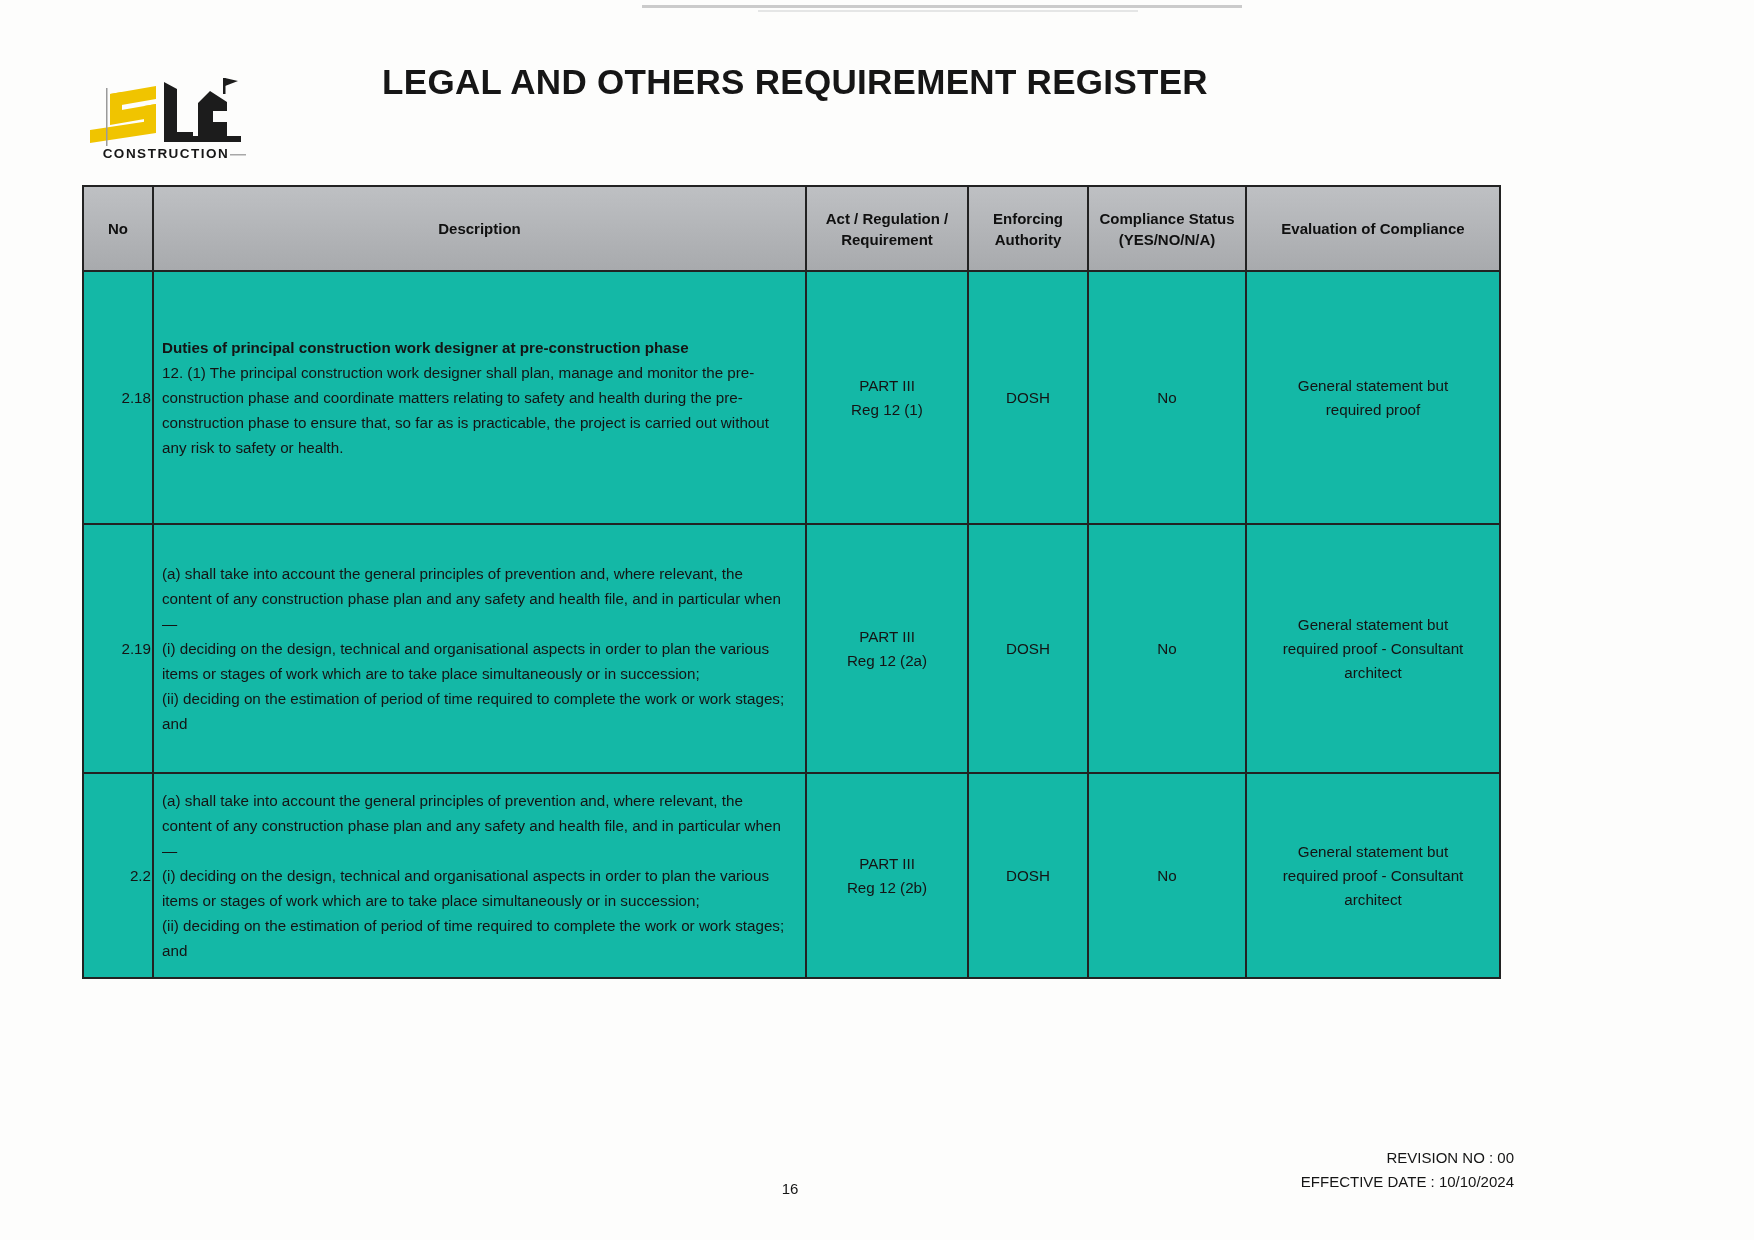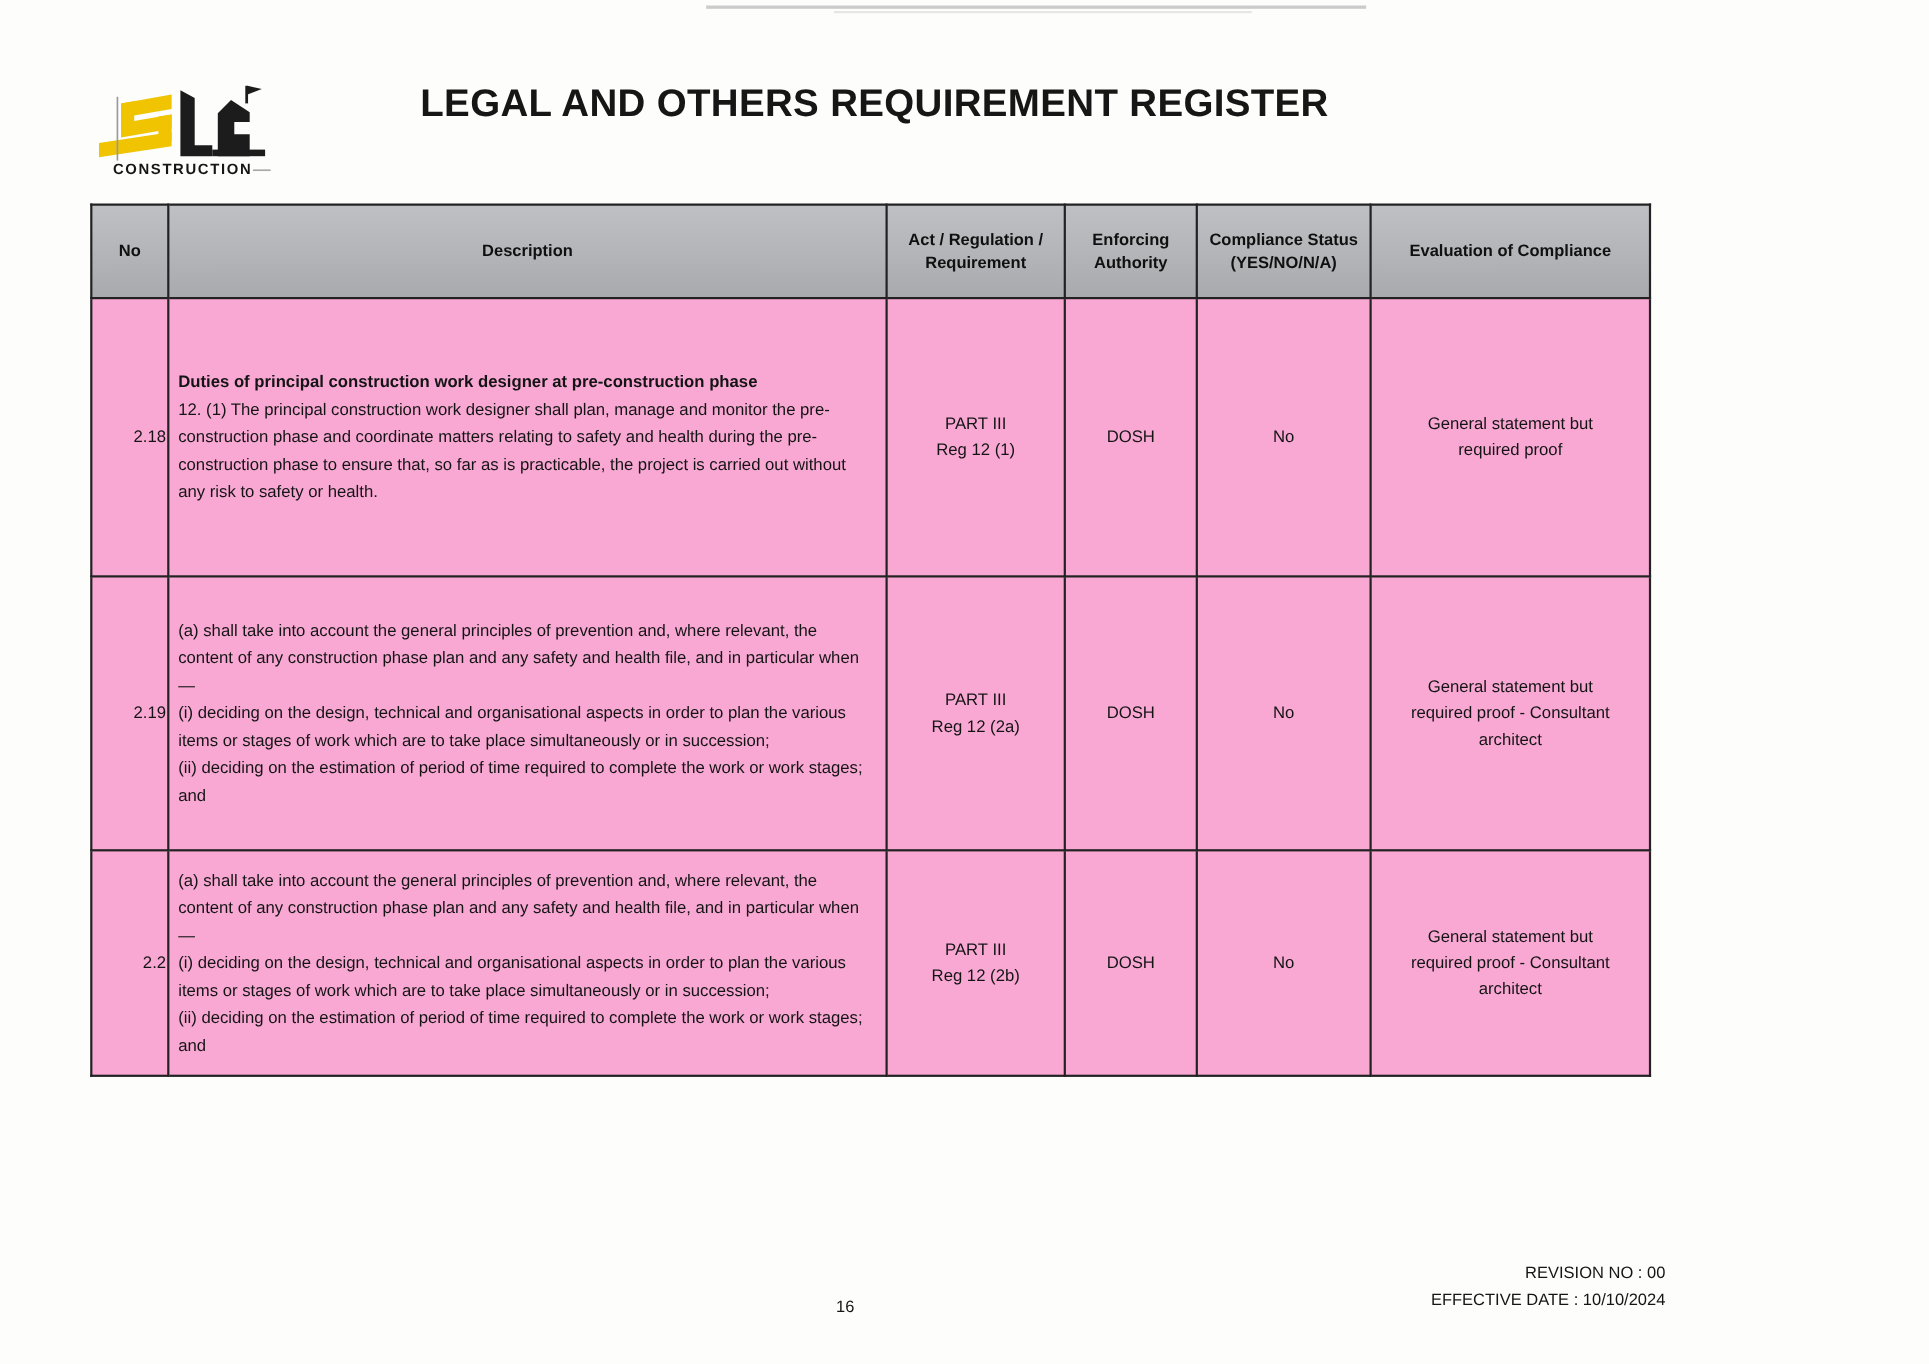--- a/index.html
+++ b/index.html
@@ -10,50 +10,50 @@
   }
   
   .scan-line-1{position:absolute;left:642px;top:5px;width:600px;height:3px;background:#b9babb;opacity:.75;}
   .scan-line-2{position:absolute;left:758px;top:10px;width:380px;height:2px;background:#d2d3d4;opacity:.55;}
 
   
   .logo{position:absolute;left:78px;top:70px;width:176px;height:96px;}
 
   
   .page-title{
-    position:absolute;left:320px;top:74px;width:950px;
+    position:absolute;left:320px;top:62px;width:950px;
     text-align:center;font-size:35px;font-weight:700;color:#161616;letter-spacing:.3px;
   }
 
   
   table.doc-table{
     position:absolute;left:82px;top:185px;width:1417px;
     border-collapse:collapse;table-layout:fixed;
   }
   .doc-table th,.doc-table td{border:2px solid #222;}
   .doc-table th{
     height:79px;background:linear-gradient(180deg,#bec0c3 0%,#b2b4b7 55%,#a8aaad 100%);
     font-size:15px;font-weight:700;text-align:center;vertical-align:middle;
     white-space:pre-line;line-height:21px;color:#101010;padding:2px 6px;
   }
   .doc-table td{
-    vertical-align:middle;font-size:15.2px;color:#141414;background:#f9a8d4;
+    vertical-align:middle;font-size:15.2px;color:#141414;background:#14b8a6;
   }
   tr.row-1{height:253px;}
   tr.row-2{height:249px;}
   tr.row-3{height:205px;}
   td.c-no{text-align:right;}
   td.c-desc{padding:8px 10px 8px 8px;line-height:25px;text-align:left;}
   .desc-title{font-weight:700;}
   .desc-body{white-space:pre-line;}
   td.c-act,td.c-auth,td.c-comp{text-align:center;white-space:pre-line;line-height:24px;}
   td.c-eval{text-align:center;padding:0 24px;line-height:24px;}
 
   
-  .page-number{position:absolute;left:760px;top:1180px;width:60px;text-align:left;font-size:15px;color:#151515;}
+  .page-number{position:absolute;left:760px;top:1180px;width:60px;text-align:center;font-size:15px;color:#151515;}
   .footer-right{
     position:absolute;right:240px;top:1146px;width:420px;
     text-align:right;font-size:15px;line-height:24px;color:#151515;font-weight:400;
   }
 </style>
 </head>
 <body>
 
 <div class="scan-line-1"></div>
 <div class="scan-line-2"></div>

